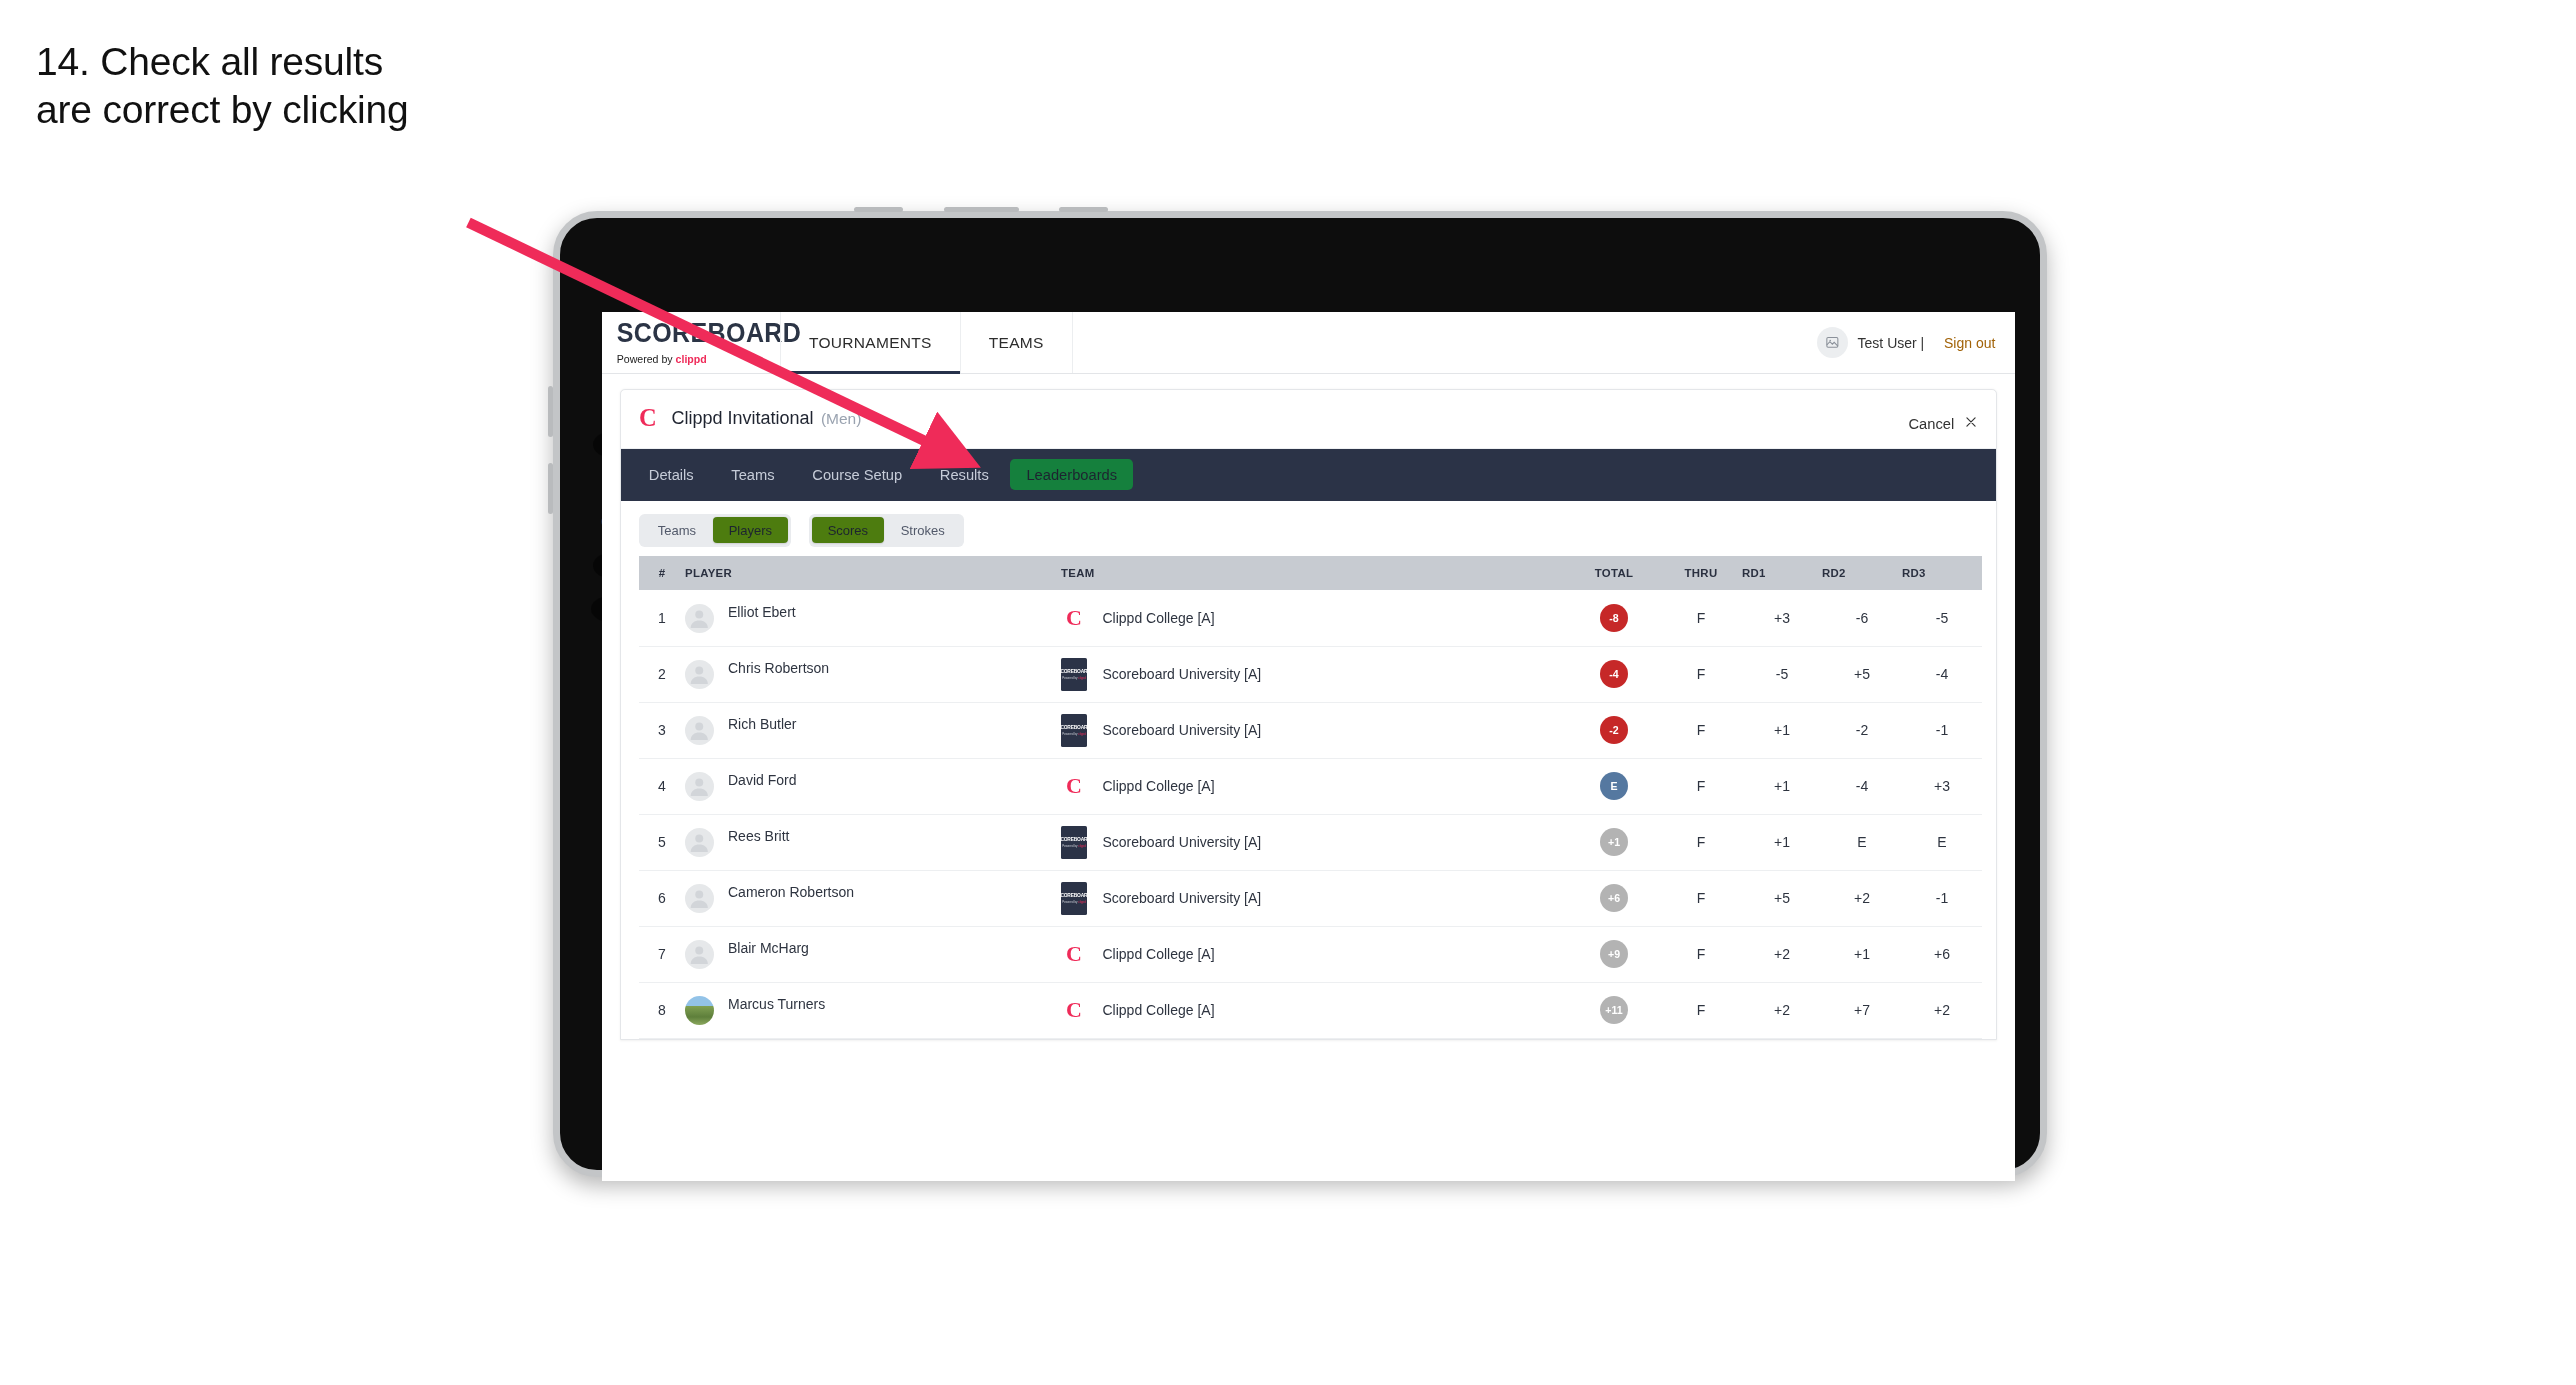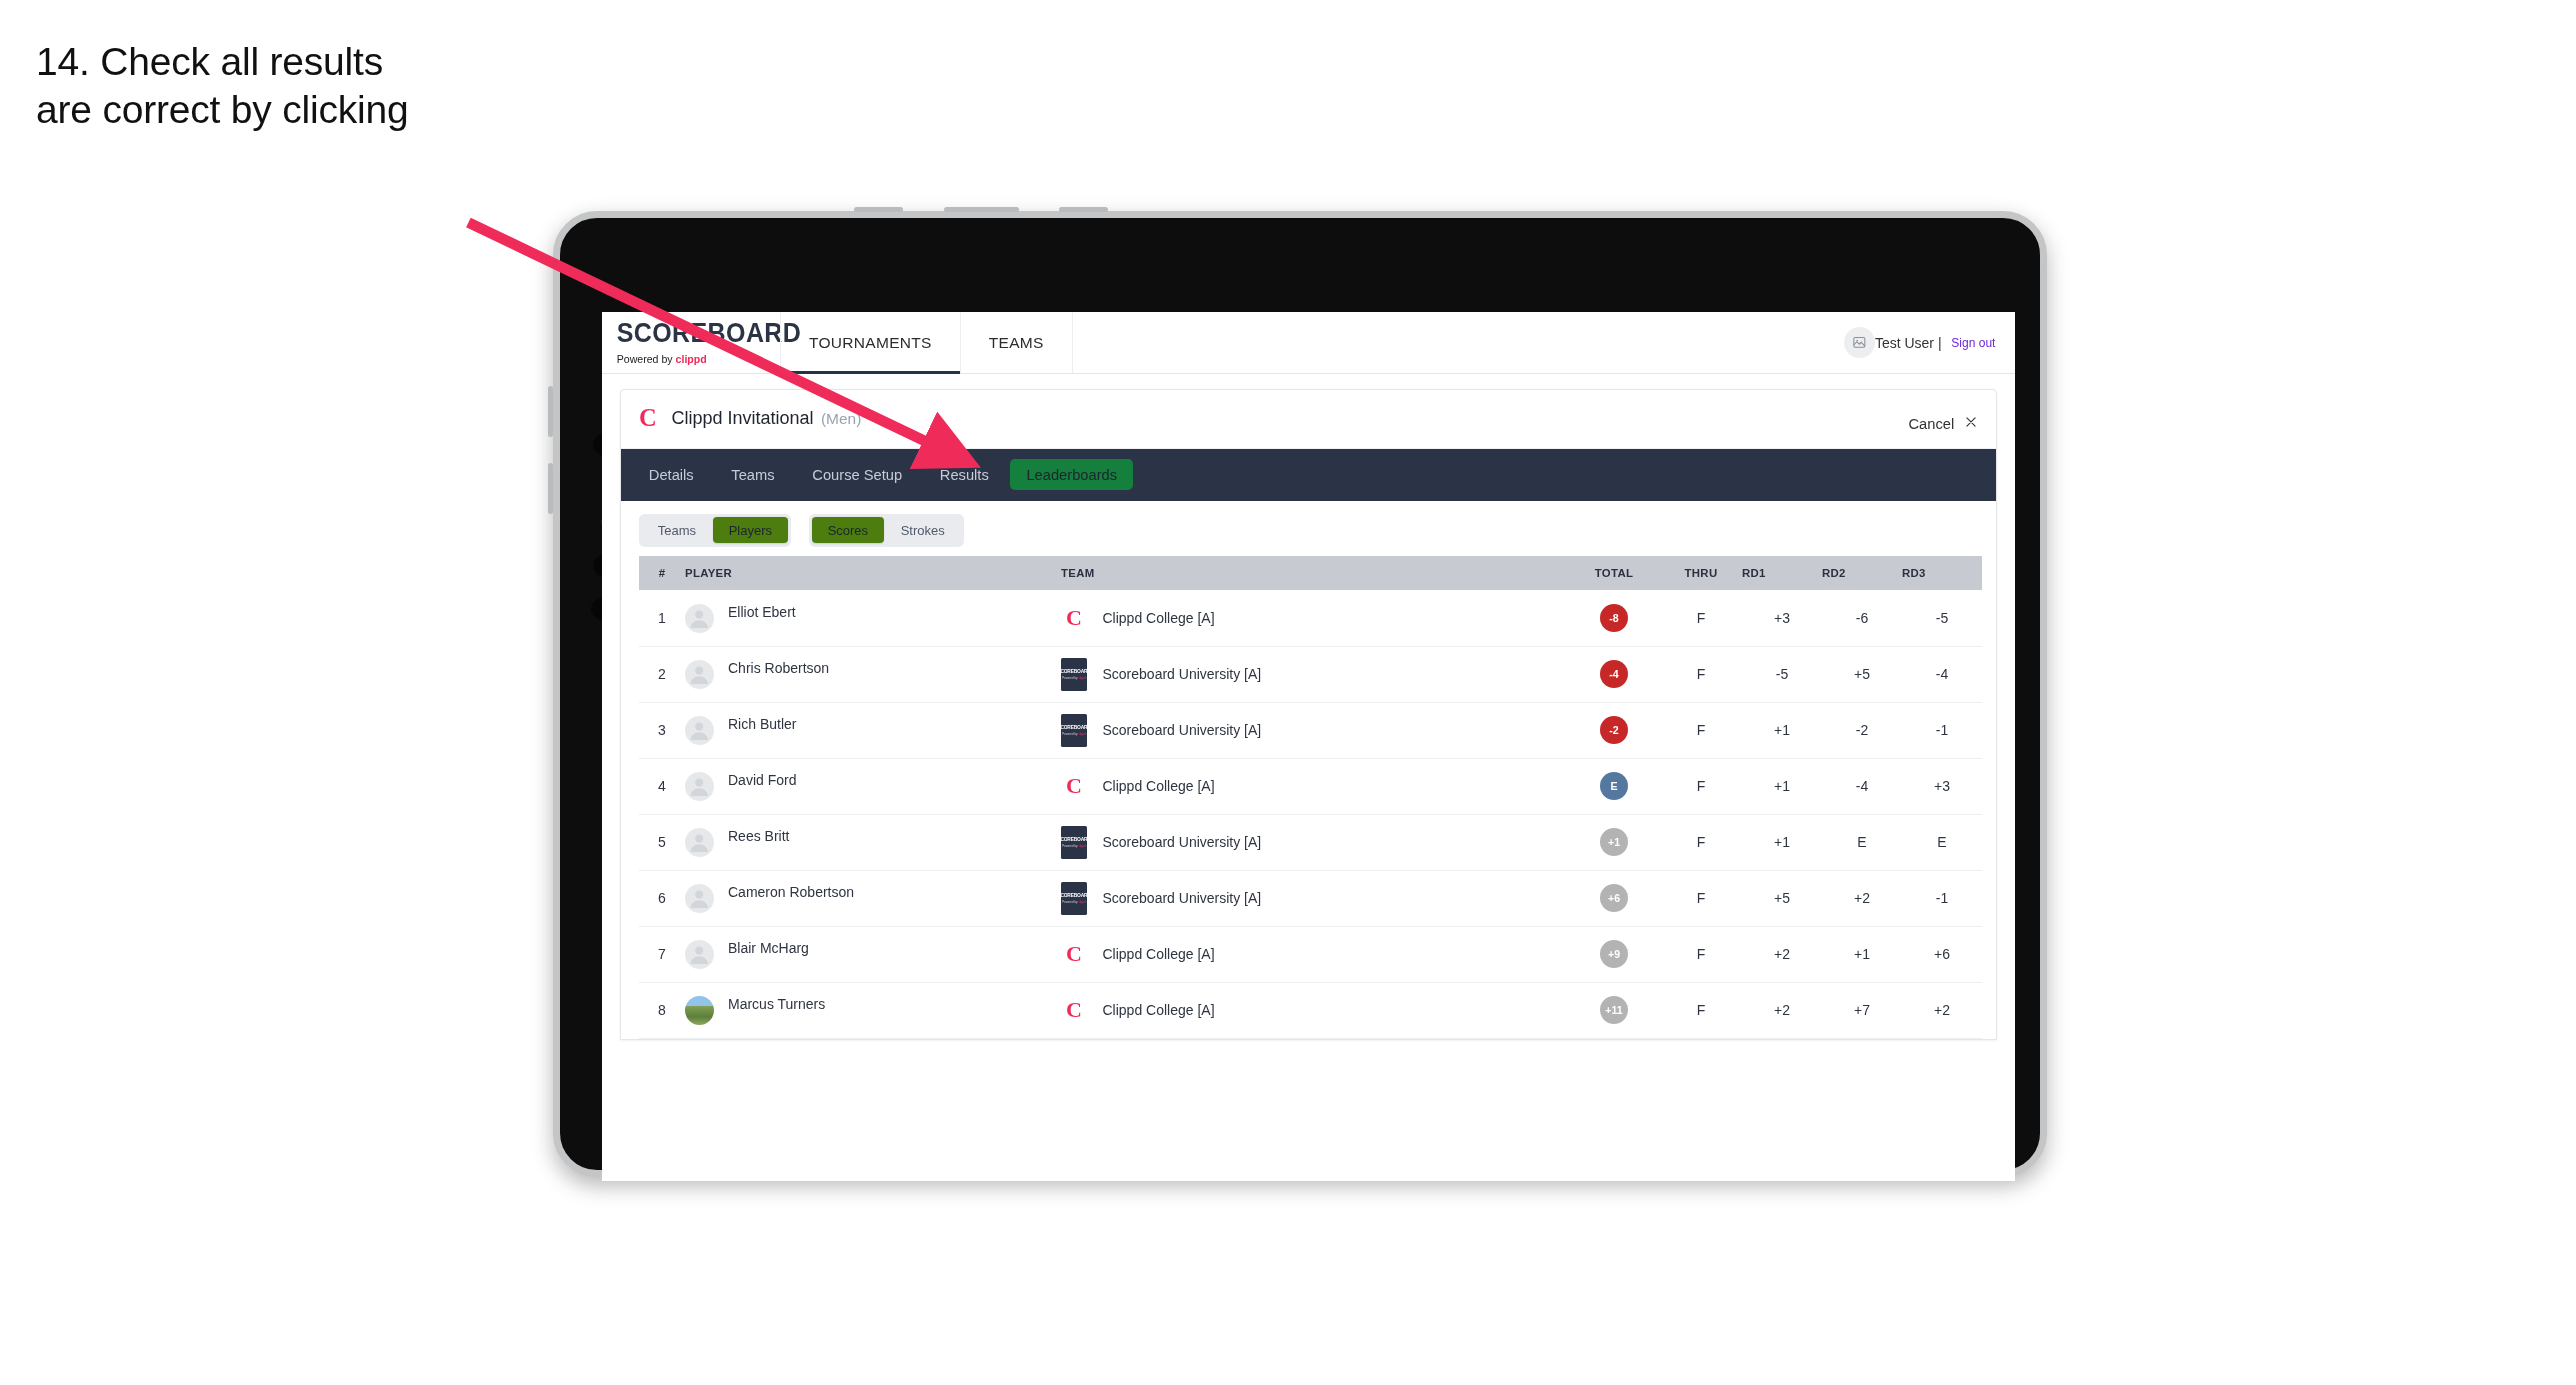--- a/index.html
+++ b/index.html
@@ -85,28 +85,28 @@
     position: relative; cursor: pointer;
   }
   .topnav-item:last-child { border-right: 0.8px solid #eceef0; }
   .topnav-item.active::after {
     content:""; position:absolute; left:0; right:0; bottom:-0.8px;
     height:3.3px; background:#26314a;
   }
 
   #topbar-right {
     margin-left:auto; display:flex; align-items:center;
-    padding-right: 19.6px; gap: 0;
+    padding-right: 19.6px; gap: 10px;
   }
   .avatar-sm {
     width: 31px; height: 31px; border-radius:50%;
     background:#eceef0; display:flex; align-items:center; justify-content:center;
   }
   #user-name { font-size:14px; color:#333; }
-  #sign-out { font-size:12px; color:#6d28d9; cursor:pointer; margin-left:9.8px; }
+  #sign-out { font-size:14px; color:#a16207; cursor:pointer; margin-left:9.8px; }
 
   
   #tcard {
     margin: 14.7px 18px 0 18px;
     background:#fff;
     border:0.8px solid #e4e6e9;
     border-radius: 4.9px 4.9px 0 0;
     box-shadow: 0 0.8px 2.5px rgba(0,0,0,.06);
     overflow:hidden;
   }

